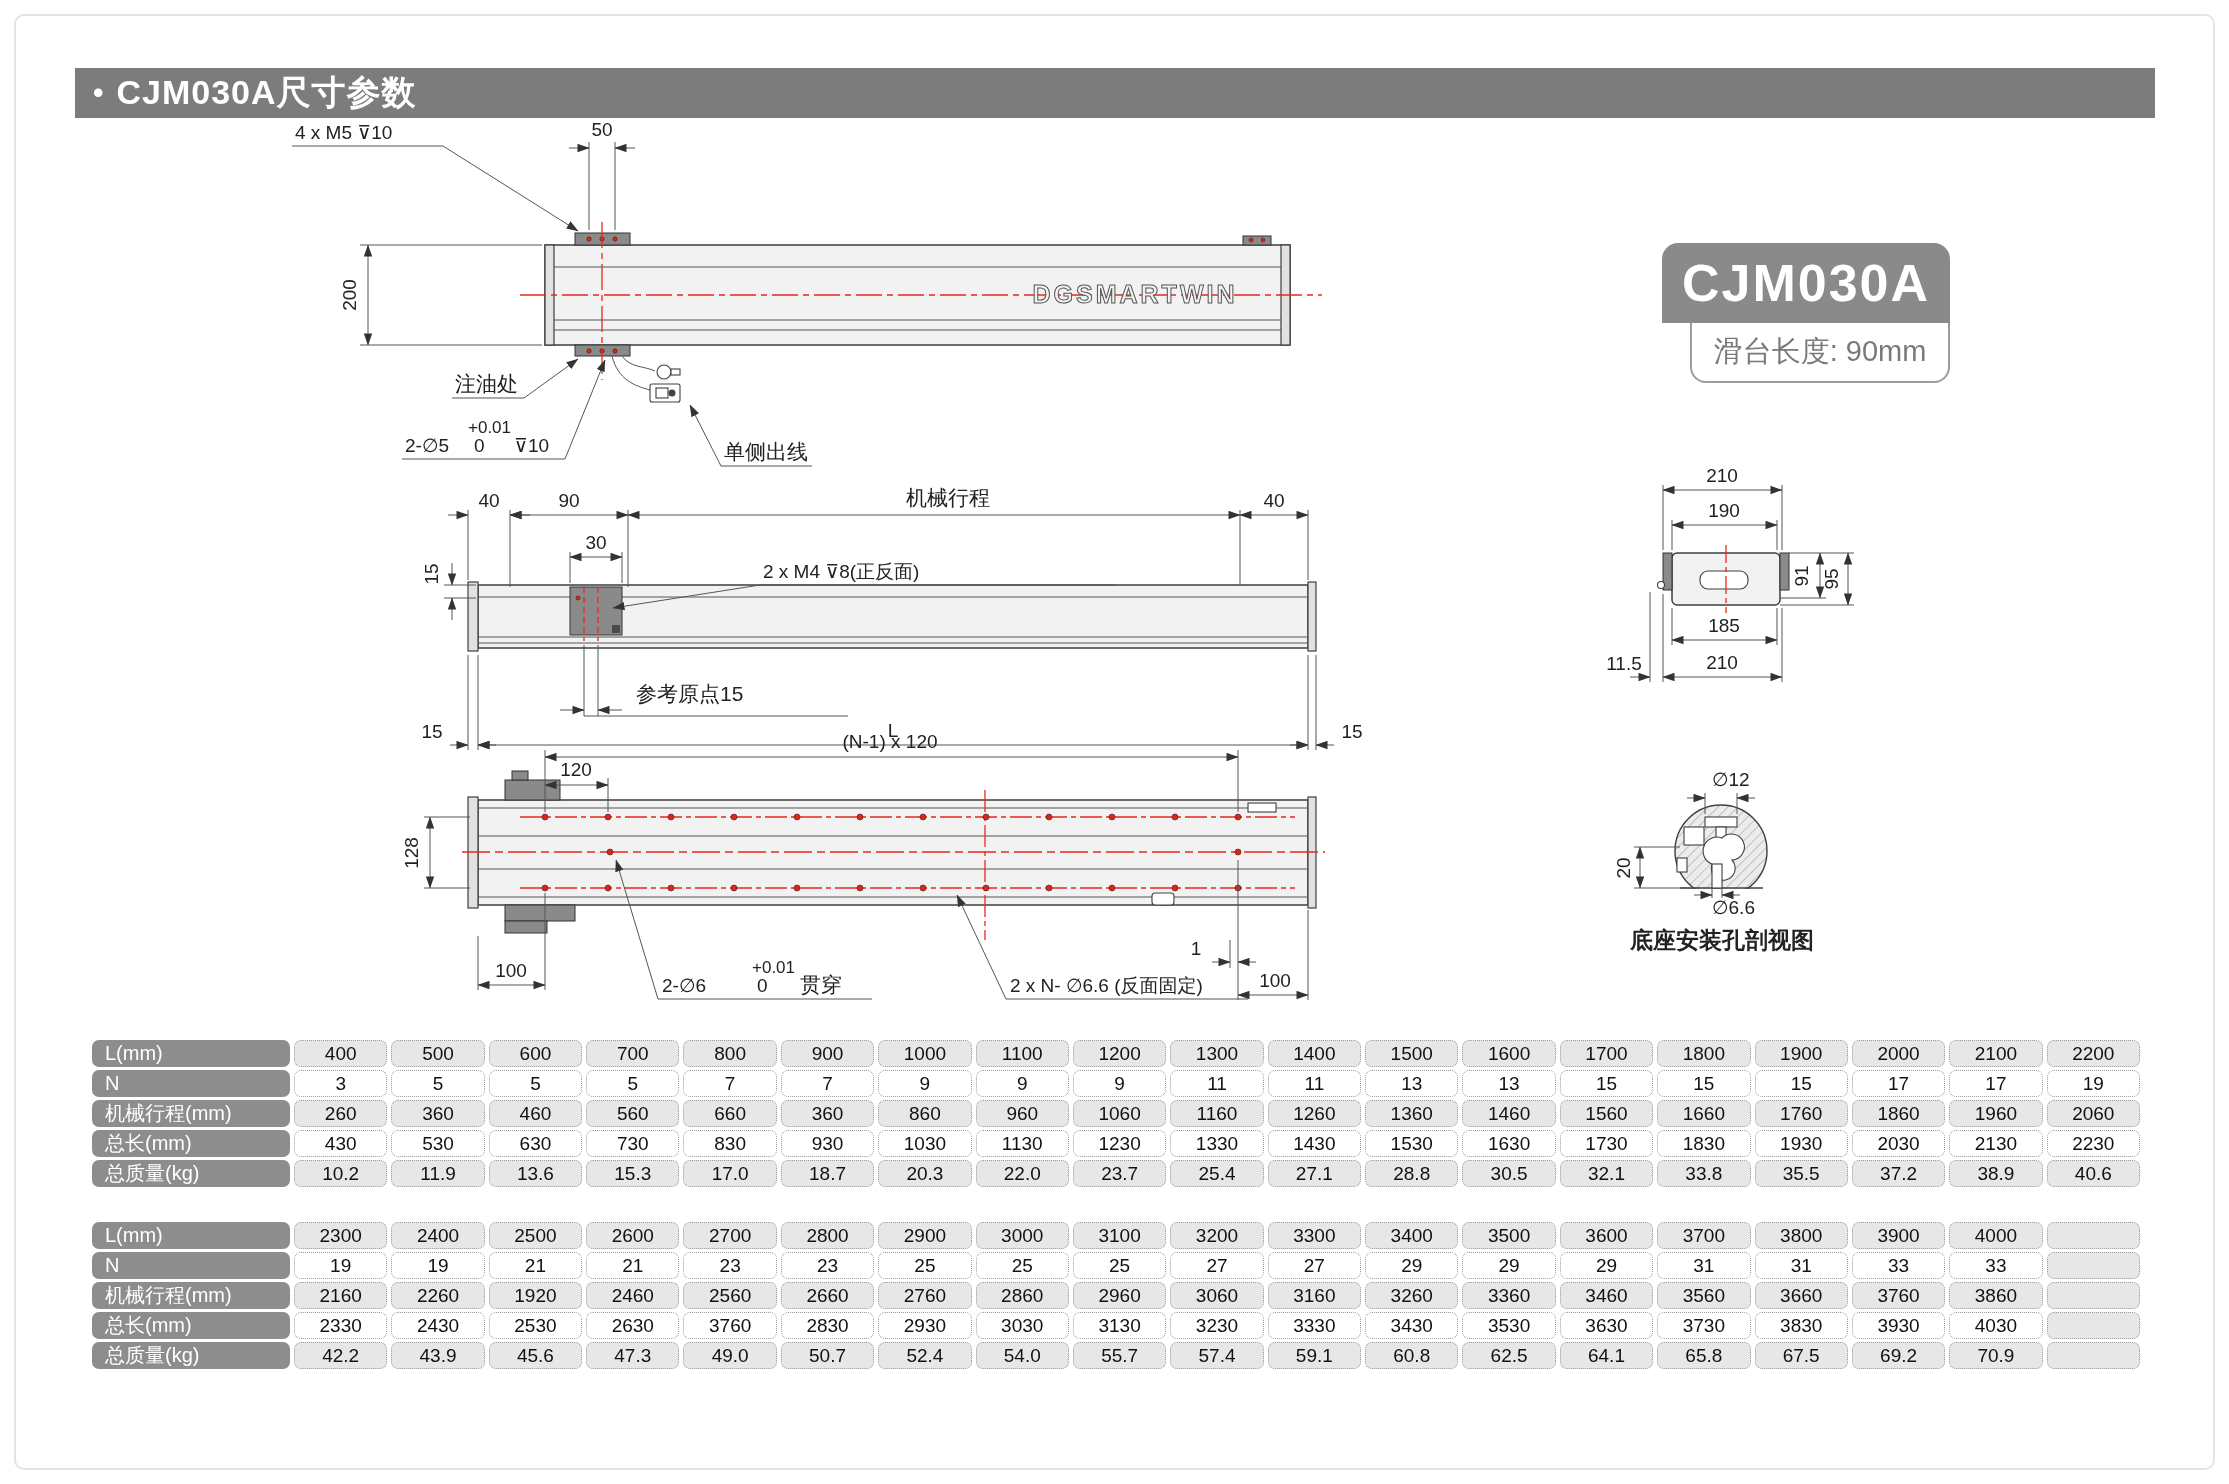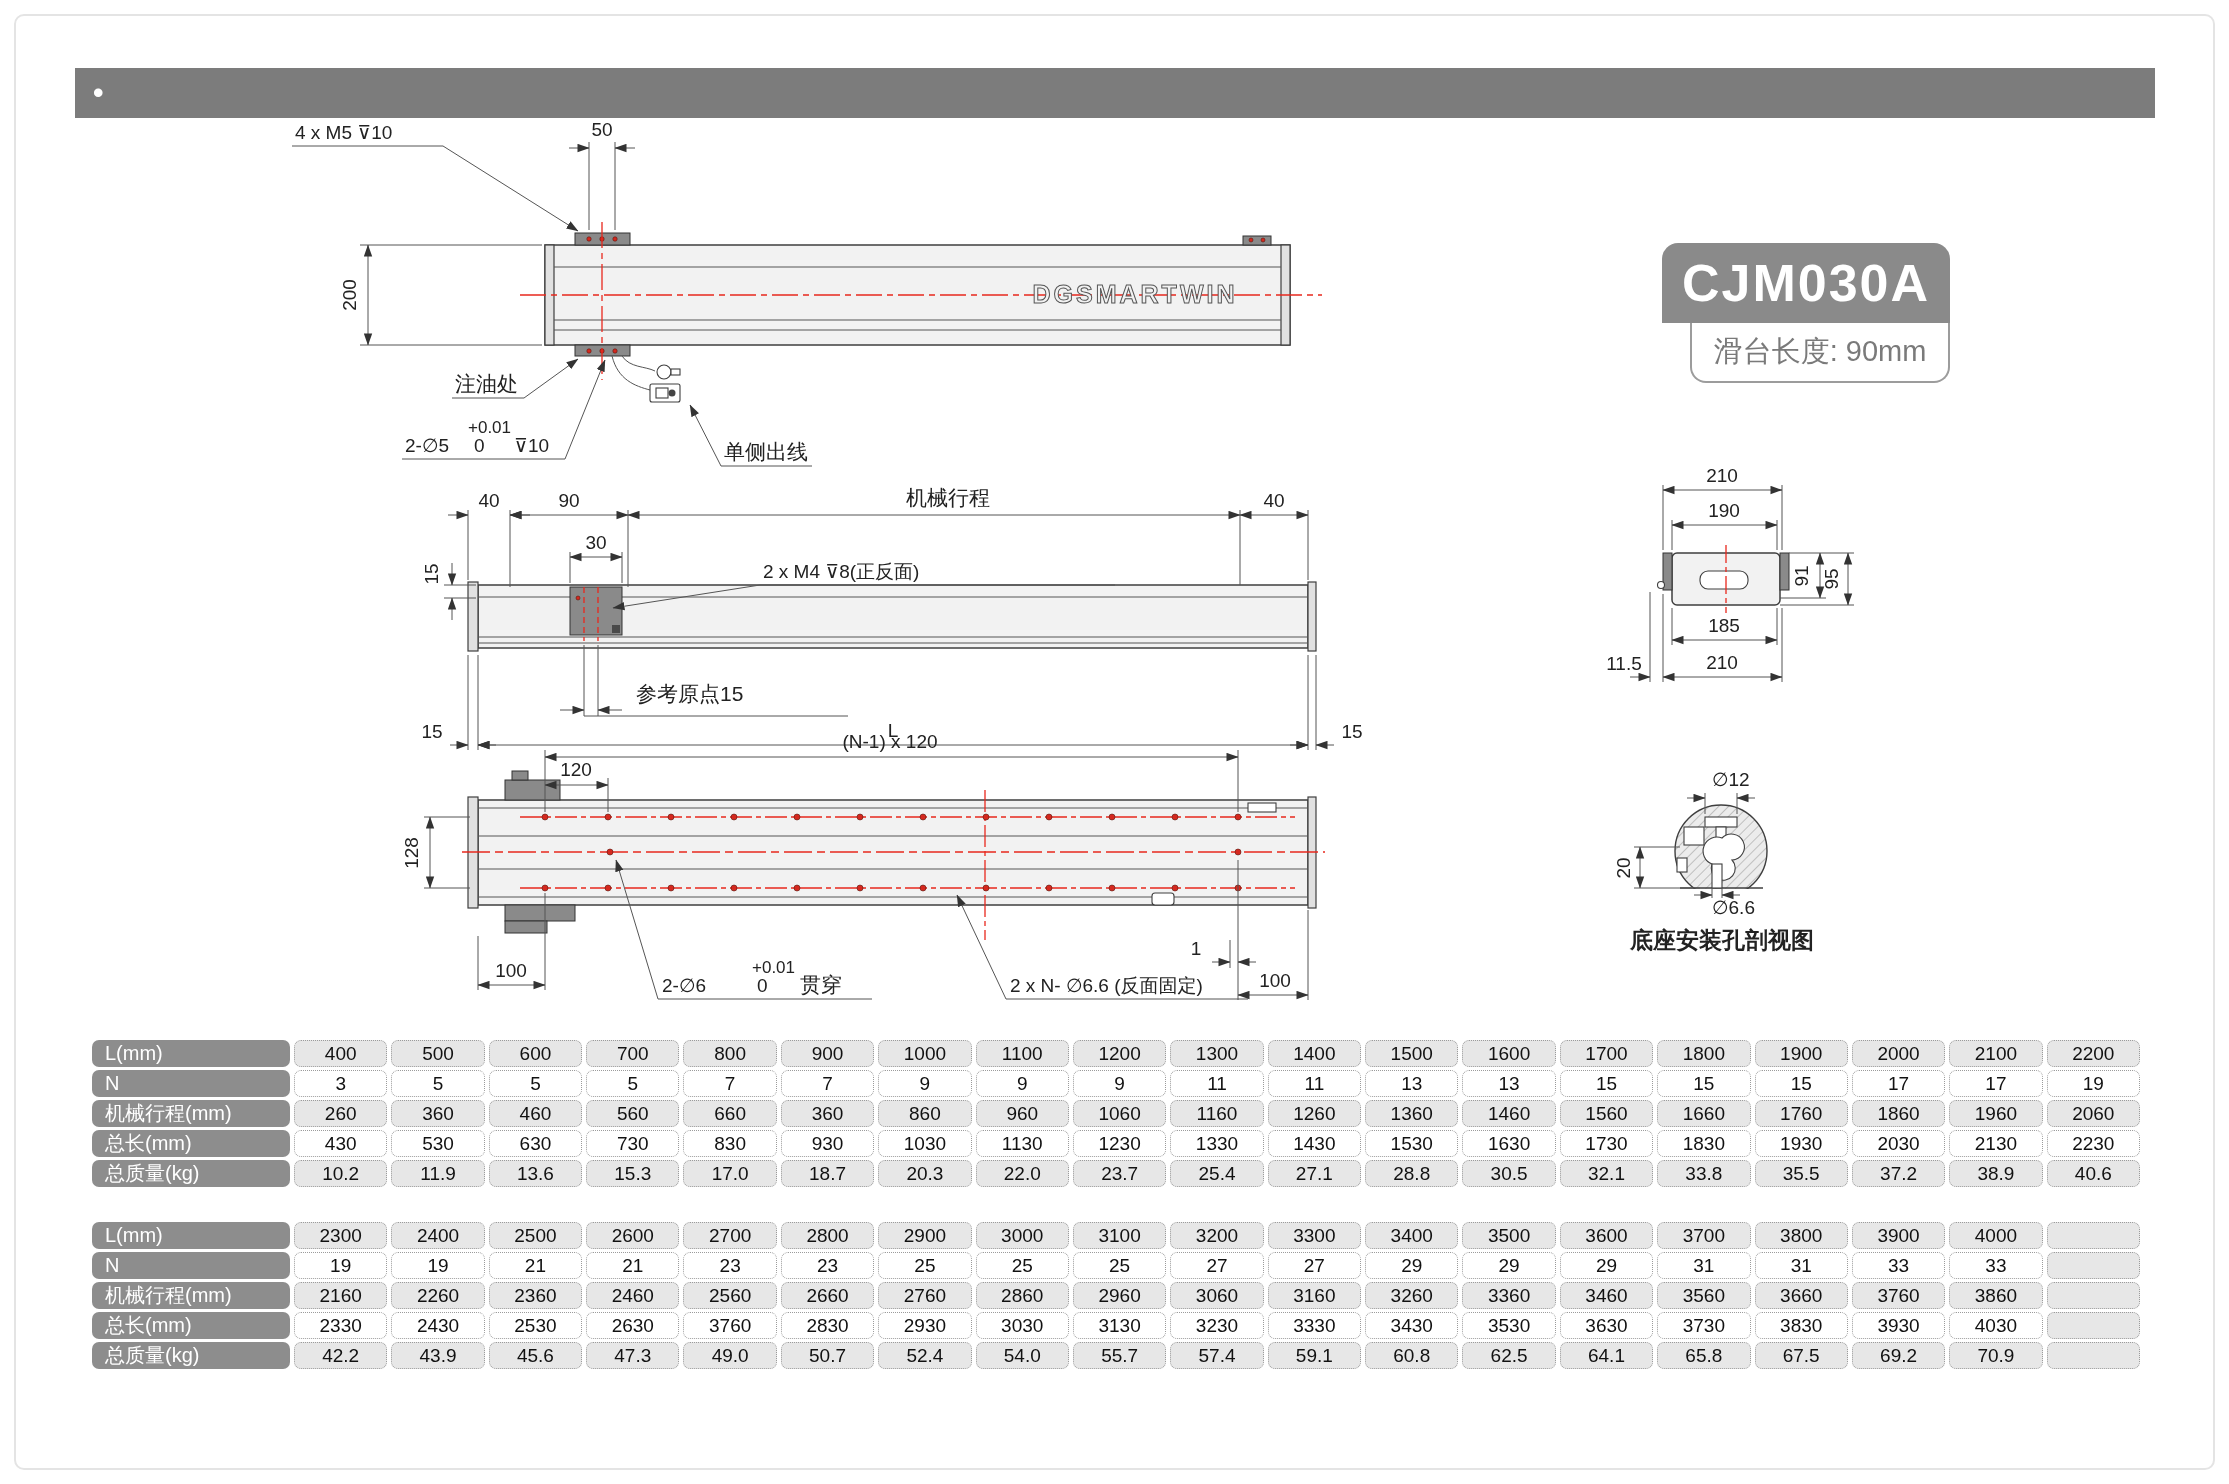--- a/index.html
+++ b/index.html
@@ -52,20 +52,21 @@
     text-align:center;font-size:19px;color:#111;}
   .shade{background:#e7e7e7;} .plain{background:#ffffff;}
 </style>
 </head>
 <body>
 
 <div class="card"></div>
 
 <div class="titlebar">
   <span class="bullet">•</span>
+  <span>CJM030A尺寸参数</span>
 </div>
 
 <div class="badge">
   <div class="model">CJM030A</div>
   <div class="sub">滑台长度: 90mm</div>
 </div>
 
 <svg width="2229" height="1030" viewBox="0 0 2229 1030">
   <defs>
     <marker id="ar" viewBox="0 0 10 7" refX="9.6" refY="3.5" markerWidth="12" markerHeight="9" orient="auto-start-reverse" markerUnits="userSpaceOnUse">
@@ -502,21 +503,21 @@
     <div class="tcell plain">29</div>
     <div class="tcell plain">29</div>
     <div class="tcell plain">31</div>
     <div class="tcell plain">31</div>
     <div class="tcell plain">33</div>
     <div class="tcell plain">33</div>
     <div class="tcell shade"></div>
     <div class="tlabel">机械行程(mm)</div>
     <div class="tcell shade">2160</div>
     <div class="tcell shade">2260</div>
-    <div class="tcell shade">2360</div>
+    <div class="tcell shade">1920</div>
     <div class="tcell shade">2460</div>
     <div class="tcell shade">2560</div>
     <div class="tcell shade">2660</div>
     <div class="tcell shade">2760</div>
     <div class="tcell shade">2860</div>
     <div class="tcell shade">2960</div>
     <div class="tcell shade">3060</div>
     <div class="tcell shade">3160</div>
     <div class="tcell shade">3260</div>
     <div class="tcell shade">3360</div>

